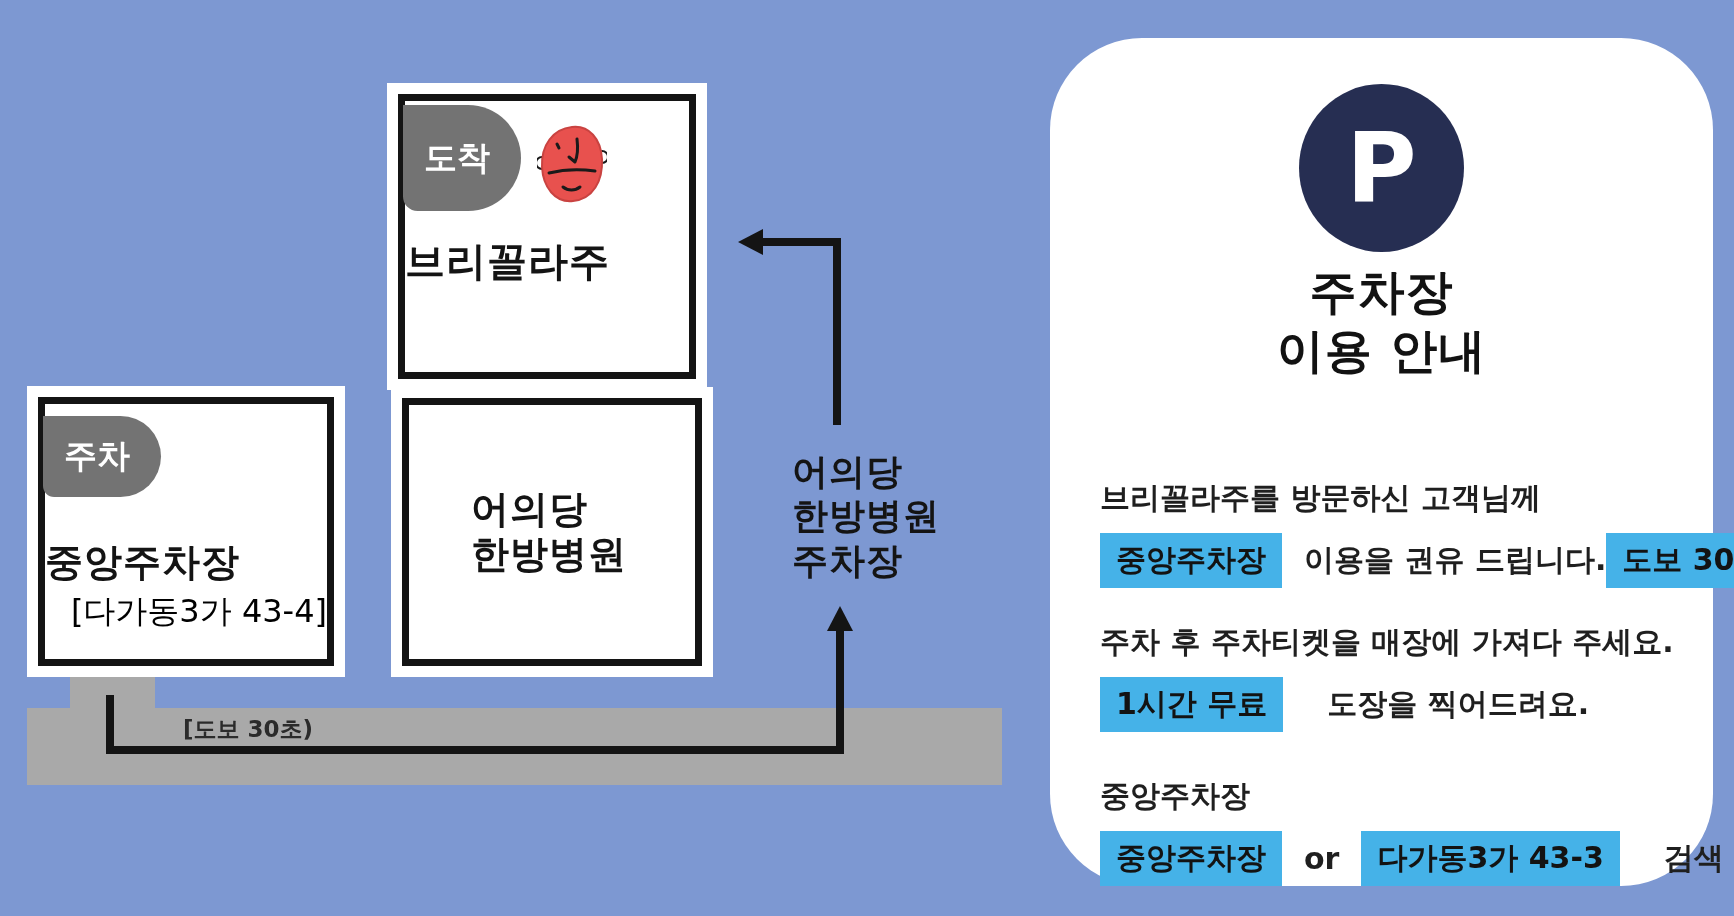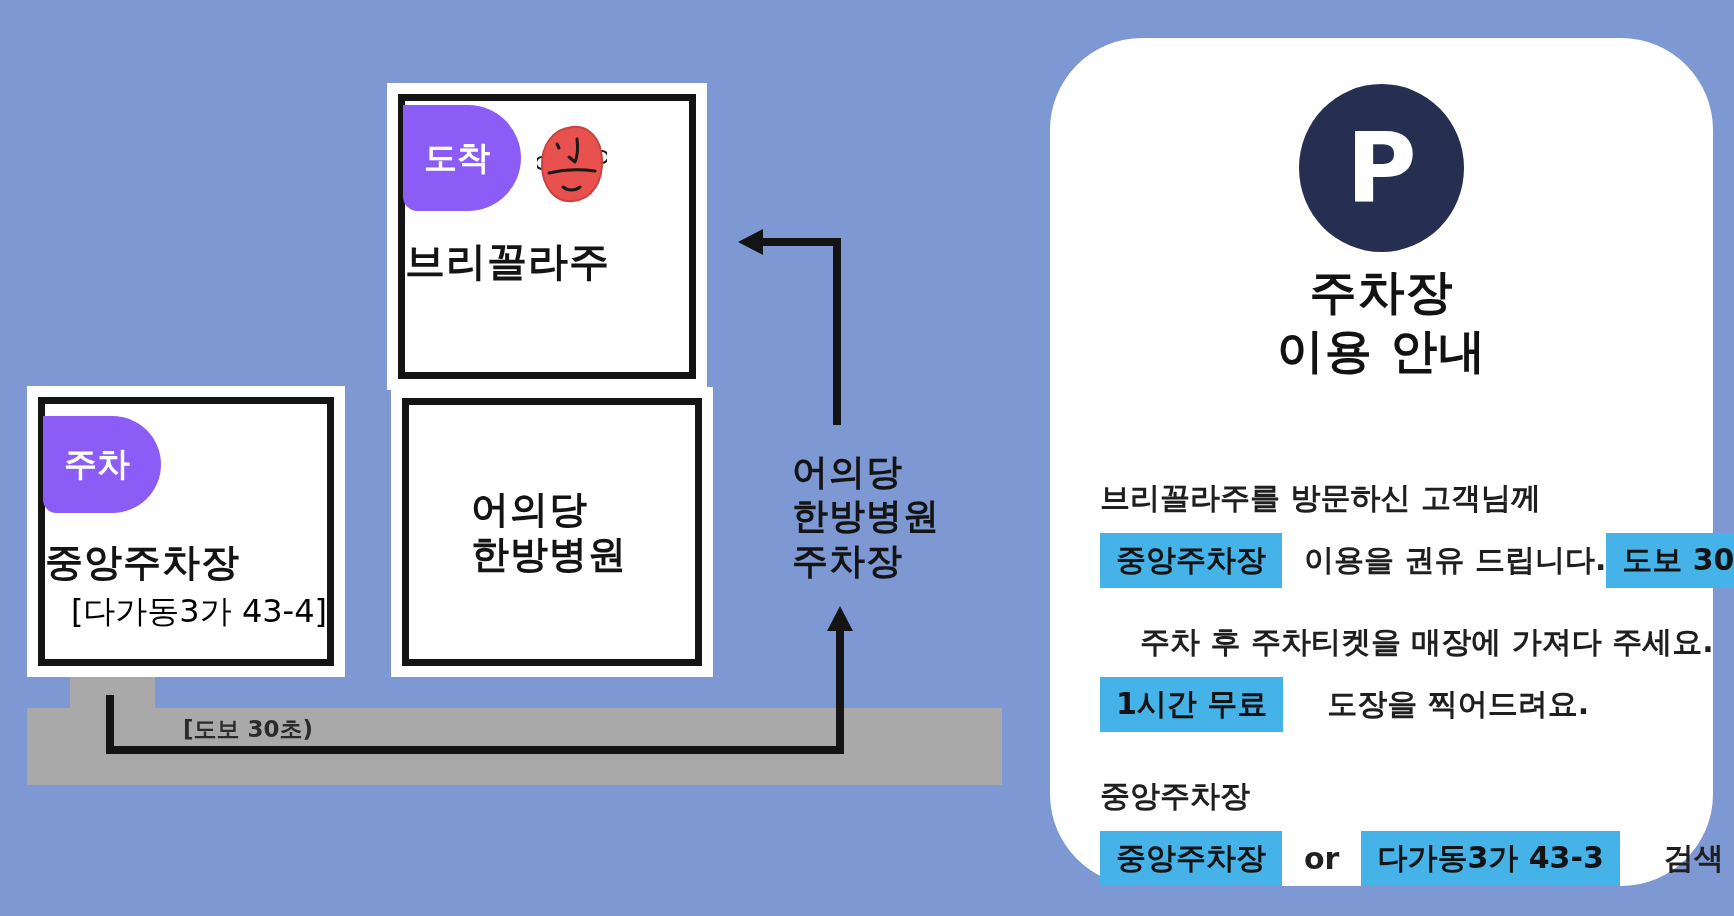--- a/index.html
+++ b/index.html
@@ -16,25 +16,25 @@
 
   .arrow-layer{position:absolute;left:0;top:0;width:1734px;height:916px;pointer-events:none;}
 
   .mapbox{position:absolute;background:#ffffff;border:7px solid #141414;box-shadow:0 0 0 11px #ffffff;}
   .box-dest{left:398px;top:94px;width:284px;height:271px;}
   .box-park{left:38px;top:397px;width:282px;height:255px;}
   .box-hosp{left:402px;top:398px;width:286px;height:254px;}
 
   .badge{
     position:absolute;left:-2px;top:4px;width:118px;height:106px;
-    background:#8b5cf6;border-radius:0 58px 58px 16px;
+    background:#737373;border-radius:0 58px 58px 16px;
     display:flex;align-items:center;justify-content:center;
     color:#ffffff;font-size:33px;font-weight:700;padding-right:10px;box-sizing:border-box;
   }
-  .box-park .badge{top:12px;height:97px;}
+  .box-park .badge{top:12px;height:81px;}
 
   .face{position:absolute;left:132px;top:20px;width:70px;height:84px;}
 
   .box-name{
     position:absolute;left:0;width:100%;
     font-size:40px;font-weight:800;color:#141414;letter-spacing:1px;
   }
   .box-dest .box-name{top:133px;}
   .box-park .box-name{top:133px;font-size:38px;}
   .box-addr{
@@ -68,21 +68,21 @@
   .divider{margin-top:24px;margin-left:96px;align-self:flex-start;width:392px;height:2px;background:#3c4152;}
   .card-body{
     align-self:stretch;margin-top:26px;padding:0 22px 0 50px;
     font-size:30px;font-weight:600;color:#1f1f1f;
   }
   .row{display:flex;align-items:center;white-space:nowrap;margin-top:48px;}
   .hl{
     background:#45b2e8;color:#131313;padding:7px 16px;display:inline-block;
   }
   .gap-sm{margin-top:14px;}
-  .gap-lg{margin-top:34px;margin-left:40px;}
+  .gap-lg{margin-top:34px;}
   .gap-xl{margin-top:44px;}
   .sp{width:22px;flex:0 0 auto;}
   .push-right{margin-left:auto;}
 </style>
 </head>
 <body>
 
 <div class="stage">
 
   <div class="road"></div>

